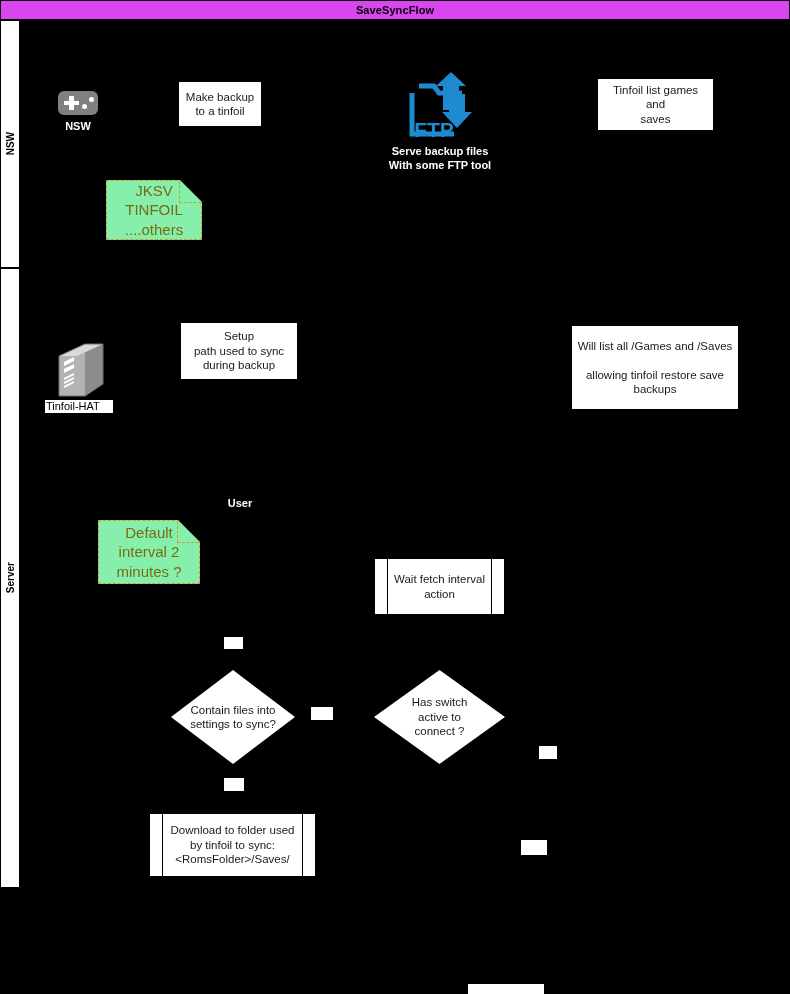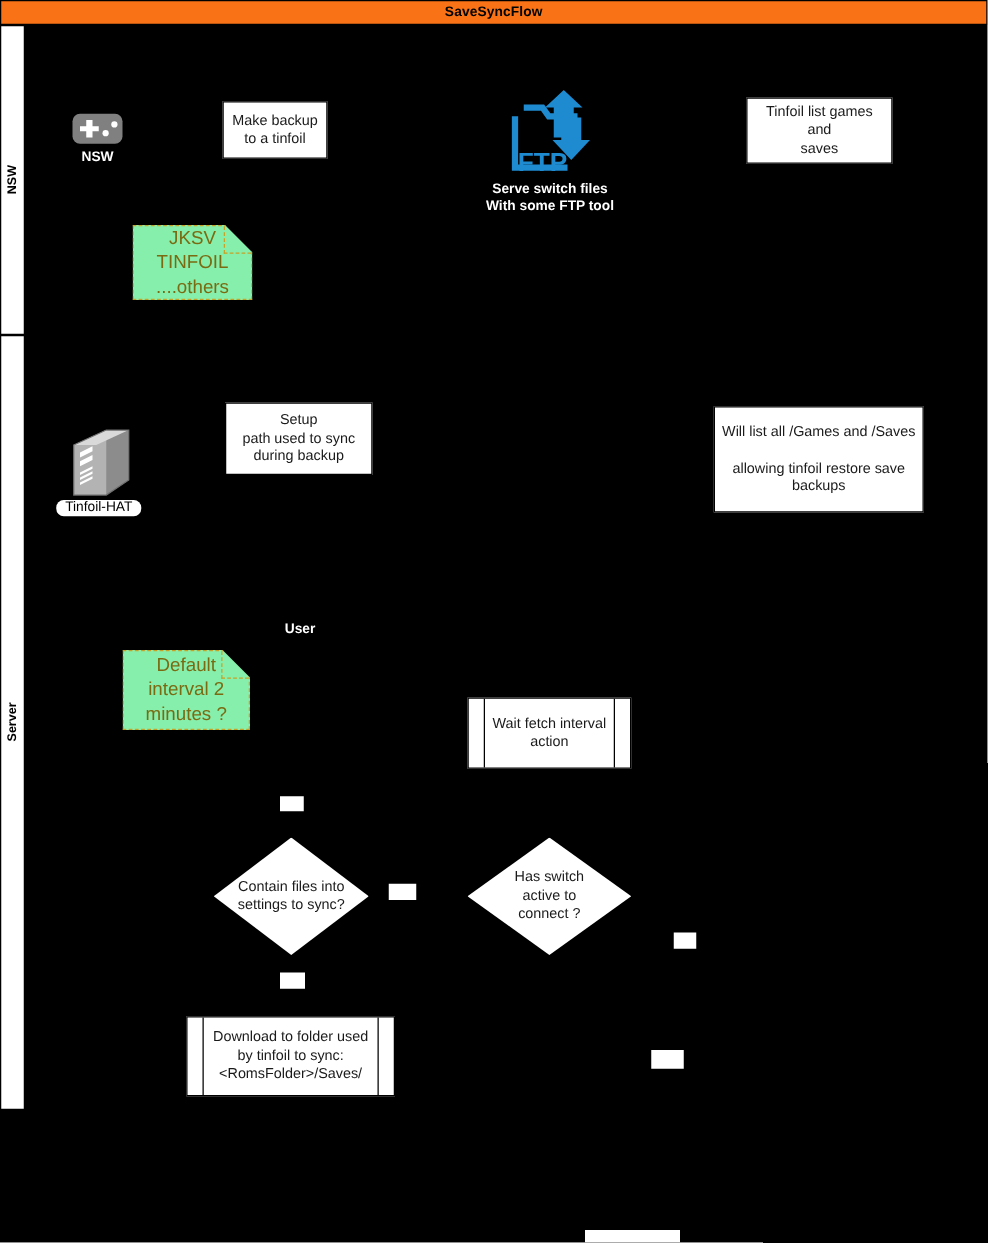--- a/index.html
+++ b/index.html
@@ -18,21 +18,21 @@
     overflow: hidden;
   }
 
   
   .title-bar {
     position: absolute;
     left: 0;
     top: 0;
     width: 790px;
     height: 20px;
-    background: #f97316;
+    background: #d946ef;
     border: 1px solid #000000;
     box-sizing: border-box;
     display: flex;
     align-items: center;
     justify-content: center;
     font-size: 11px;
     font-weight: bold;
     color: #000000;
     letter-spacing: 0.1px;
   }
@@ -179,24 +179,23 @@
     line-height: 1.25;
     white-space: pre-line;
   }
 
   
   .chip-text {
     position: absolute;
     background: #ffffff;
     color: #000000;
     font-size: 11px;
-    text-align: center;
+    text-align: left;
     line-height: 1.2;
     padding: 0 1px;
-    border-radius: 6px;
   }
 
   
   .icon { position: absolute; }
 
   .gamepad {
     position: absolute;
     background: #808080;
     border-radius: 6px;
   }
@@ -248,21 +247,21 @@
     <g fill="none" stroke="#1e8bd1" stroke-width="5">
       <path d="M7 27 L7 68 L49 68"></path>
       <path d="M14 20 L29 20 L34 27 L57 27"></path>
     </g>
     <g fill="#1e8bd1">
       <path d="M46 6 L61 20 L54 20 L54 44 L38 44 L38 20 L31 20 Z"></path>
       <path d="M44 28 L44 46 L37 46 L52 62 L67 46 L60 46 L60 28 Z"></path>
     </g>
     <text x="29" y="71" font-family="Liberation Sans, sans-serif" font-size="21" font-weight="bold" fill="#1e8bd1" text-anchor="middle">FTP</text>
   </svg>
-  <div class="white-text" style="left:368px; top:145px; width:144px;">Serve switch files
+  <div class="white-text" style="left:368px; top:145px; width:144px;">Serve backup files
 With some FTP tool</div>
 
   <div class="box" style="left:597px; top:78px; width:117px; height:53px;">Tinfoil list games and
 saves</div>
 
   <svg class="server-tower" style="left:55px; top:340px;" width="52" height="60" viewBox="0 0 52 60">
     <polygon points="4,16 30,4 48,4 48,44 30,56 4,56" fill="#b3b3b3"></polygon>
     <polygon points="30,4 48,4 48,44 30,56" fill="#8c8c8c"></polygon>
     <polygon points="4,16 30,4 48,4 22,16" fill="#d9d9d9"></polygon>
     <g fill="#ffffff">

